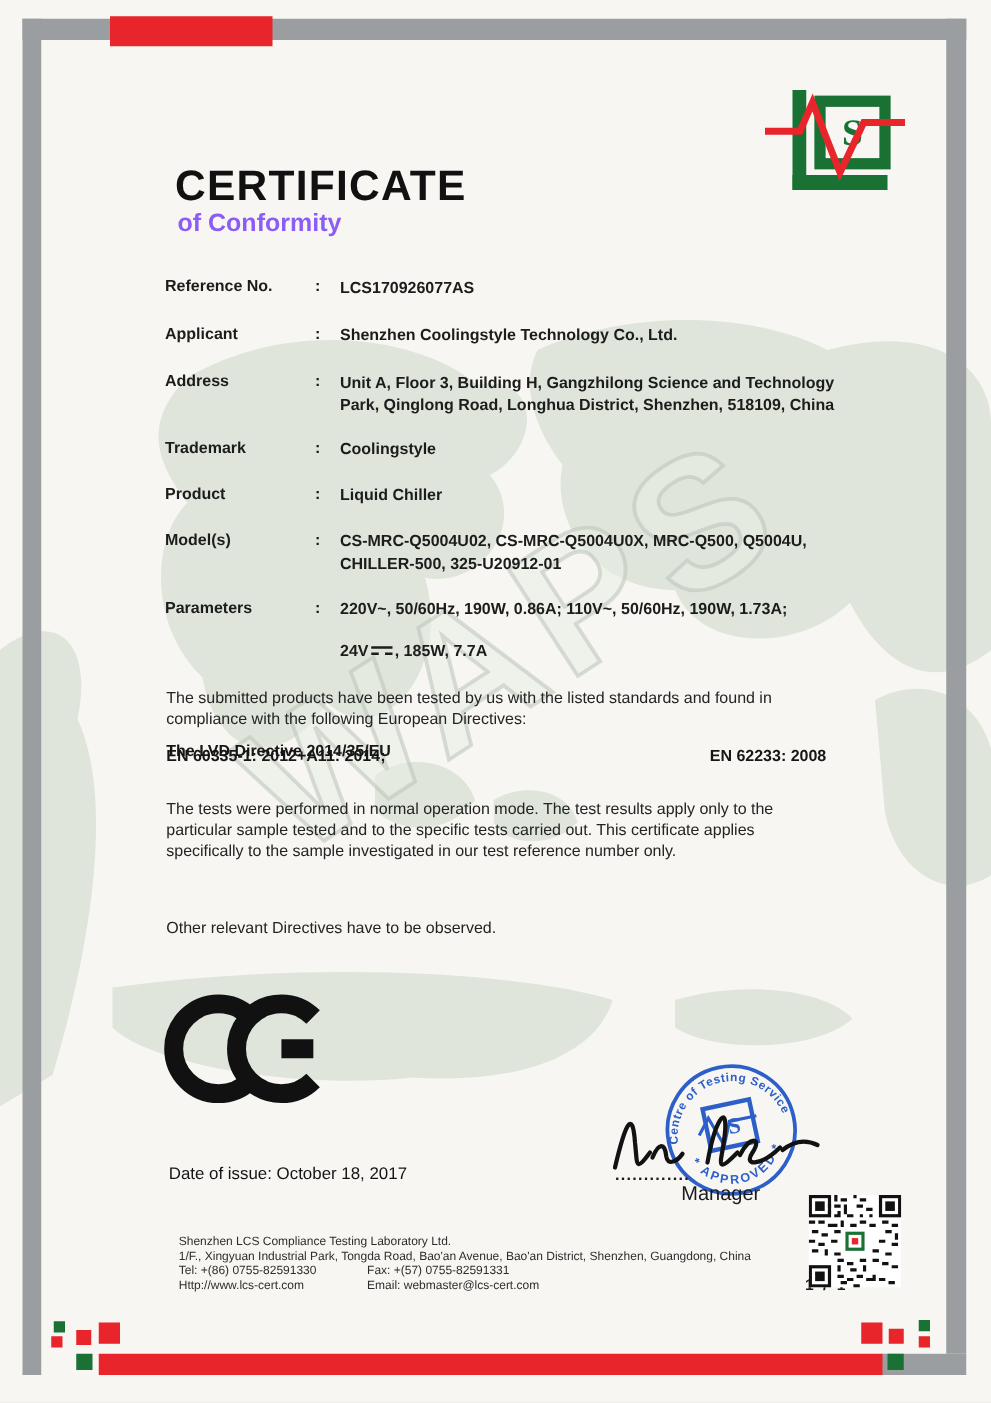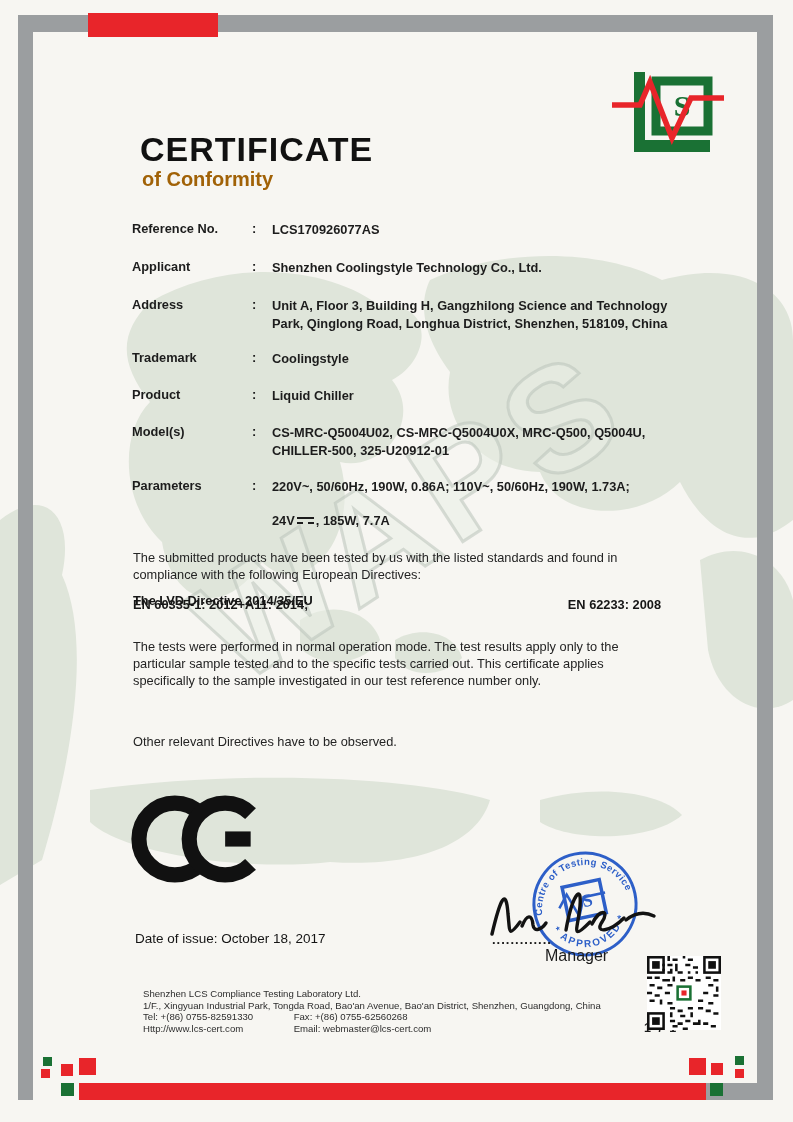--- a/index.html
+++ b/index.html
@@ -22,21 +22,21 @@
   }
   
   .bar { position:absolute; }
   .bar.gray { background:#9b9ea0; }
   .bar.red  { background:#e8252a; }
   .sq { position:absolute; }
   .sq.red { background:#e8252a; }
   .sq.green { background:#1a7134; }
   
   .title    { left:140px; top:130px; font-size:34px; font-weight:700; letter-spacing:1px; color:#111; }
-  .subtitle { left:142px; top:168px; font-size:20px; font-weight:700; color:#a16207; }
+  .subtitle { left:142px; top:168px; font-size:20px; font-weight:700; color:#8b5cf6; }
   
   .field-row { left:132px; width:548px; font-size:12.8px; font-weight:700; color:#1c1c1c; }
   .f-label { position:absolute; left:0; top:0; width:115px; }
   .f-colon { position:absolute; left:120px; top:0; }
   .f-value { position:absolute; left:140px; top:0; width:408px; line-height:17.5px; }
   .param2  { left:272px; top:513px; font-size:12.8px; font-weight:700; color:#1c1c1c; }
   .dc-icon { display:inline-block; position:relative; width:17px; height:11px; margin:0 2px; vertical-align:-1px; }
   .dc-icon::before { content:""; position:absolute; left:0; right:0; top:2px; border-top:2.6px solid #1c1c1c; }
   .dc-icon::after  { content:""; position:absolute; left:0; right:0; top:7px; border-top:2.6px dashed #1c1c1c; }
   
@@ -191,21 +191,21 @@
     </g>
   </svg>
   <div class="sig-dots">.............</div>
   <div class="manager">Manager</div>
 
   <div class="footer">
     <div>Shenzhen LCS Compliance Testing Laboratory Ltd.</div>
     <div>1/F., Xingyuan Industrial Park, Tongda Road, Bao'an Avenue, Bao'an District, Shenzhen, Guangdong, China</div>
     <div>
       <span class="col">Tel: +(86) 0755-82591330</span>
-      <span>Fax: +(86) 0755-62560268</span>
+      <span>Fax: +(57) 0755-82591331</span>
     </div>
     <div>
       <span class="col">Http://www.lcs-cert.com</span>
       <span>Email: webmaster@lcs-cert.com</span>
     </div>
   </div>
   <div class="page-num">1 / 1</div>
 
   <svg class="qr" width="74" height="74" viewBox="0 0 29 29">
     <rect x="0" y="0" width="29" height="29" fill="#fff"></rect>

